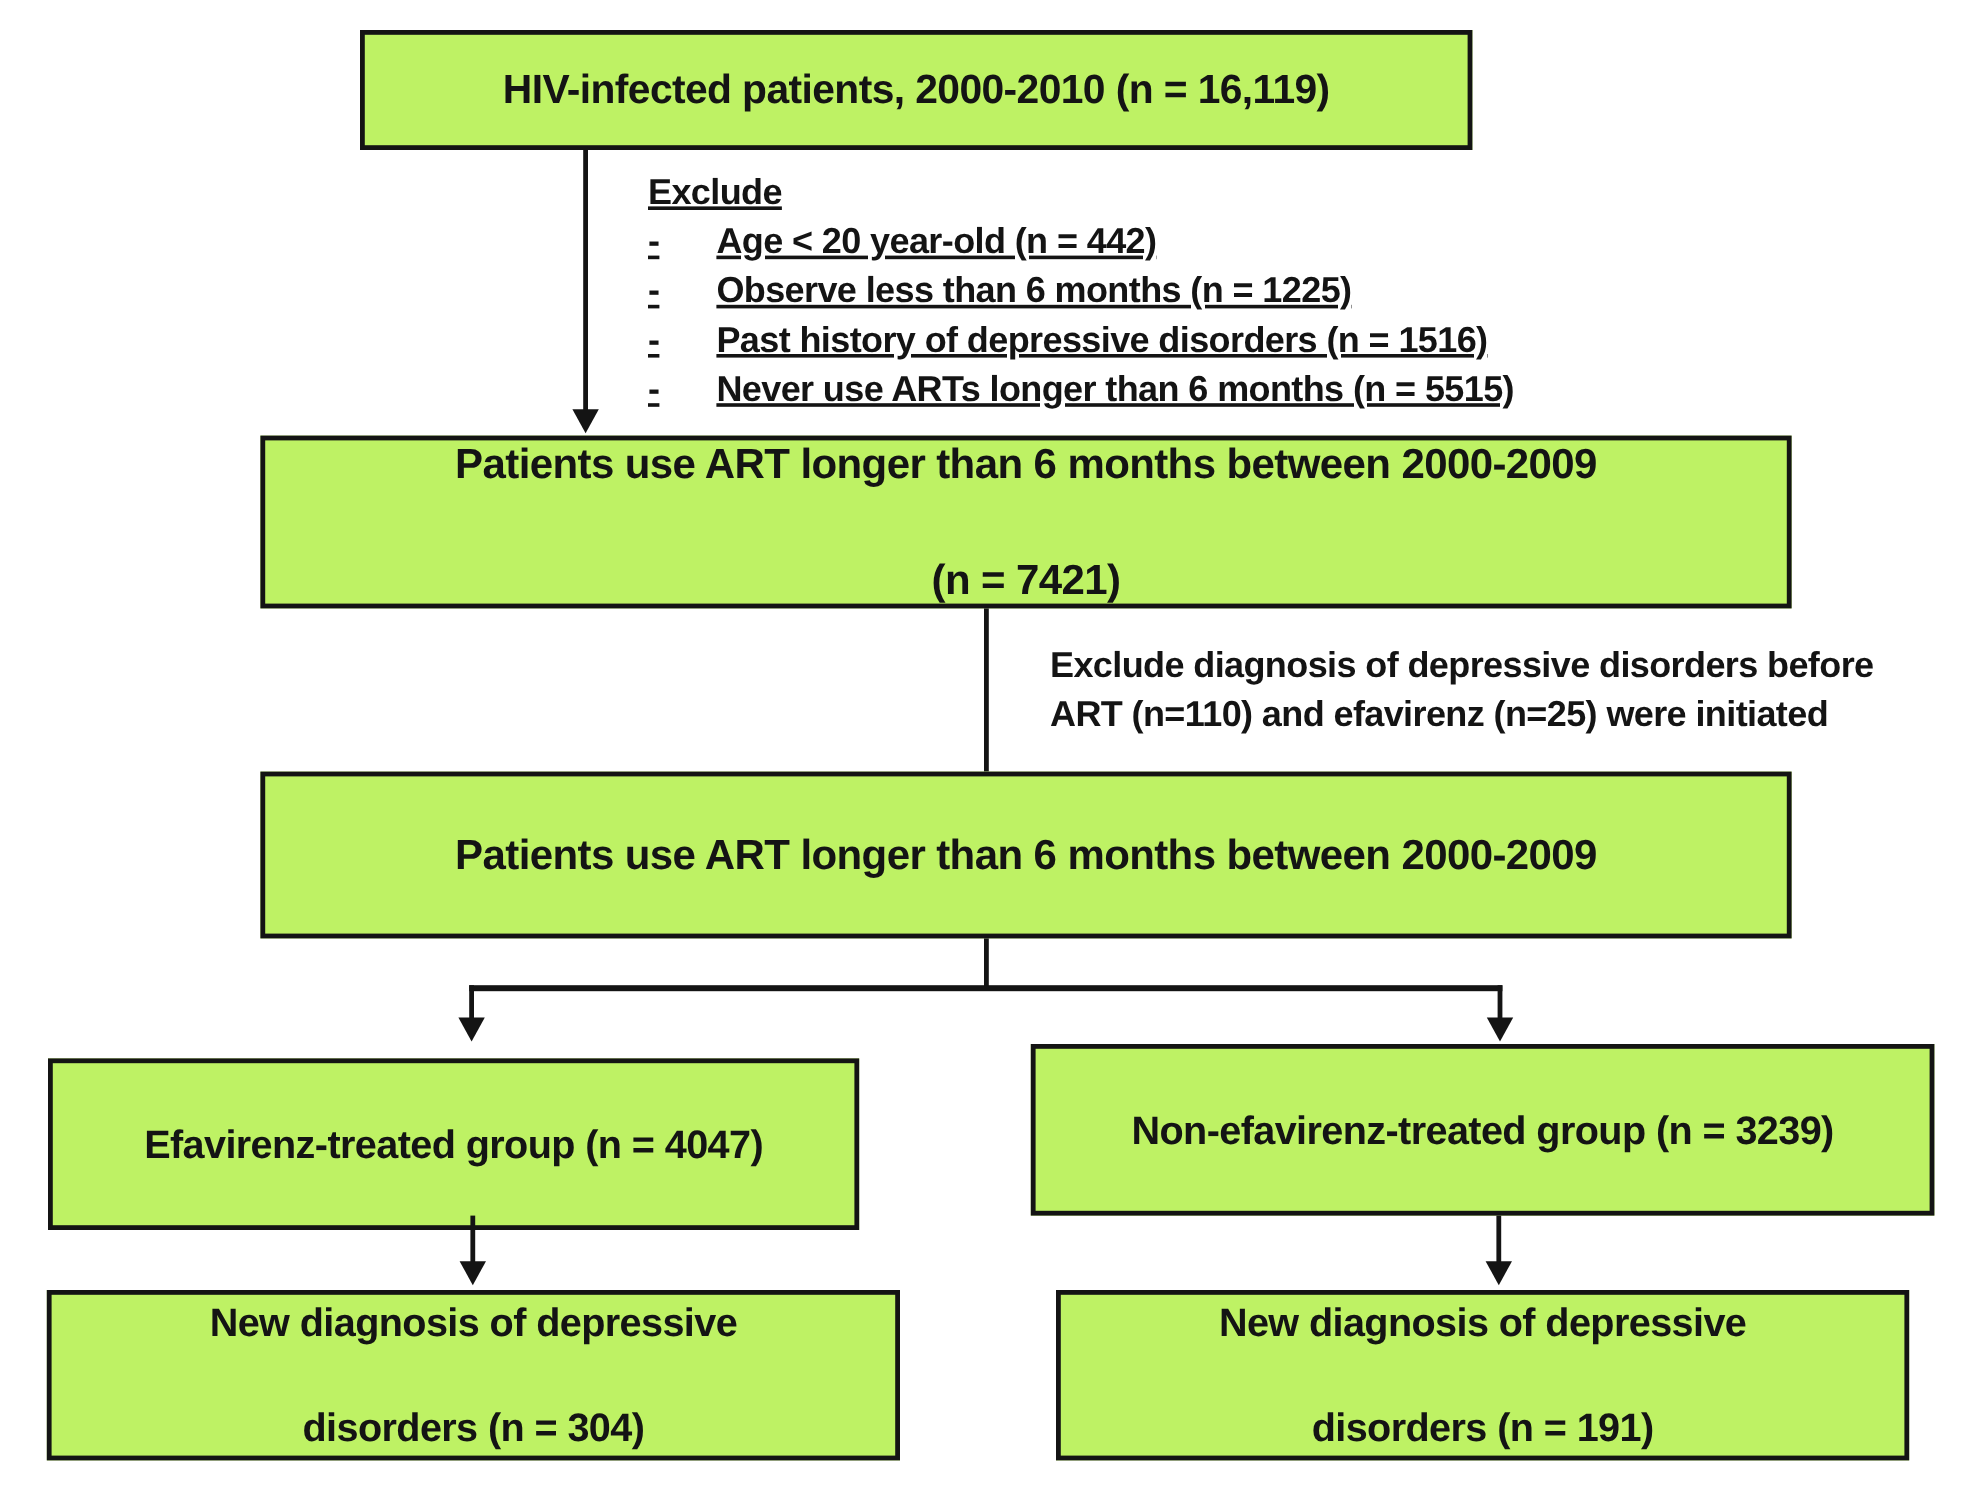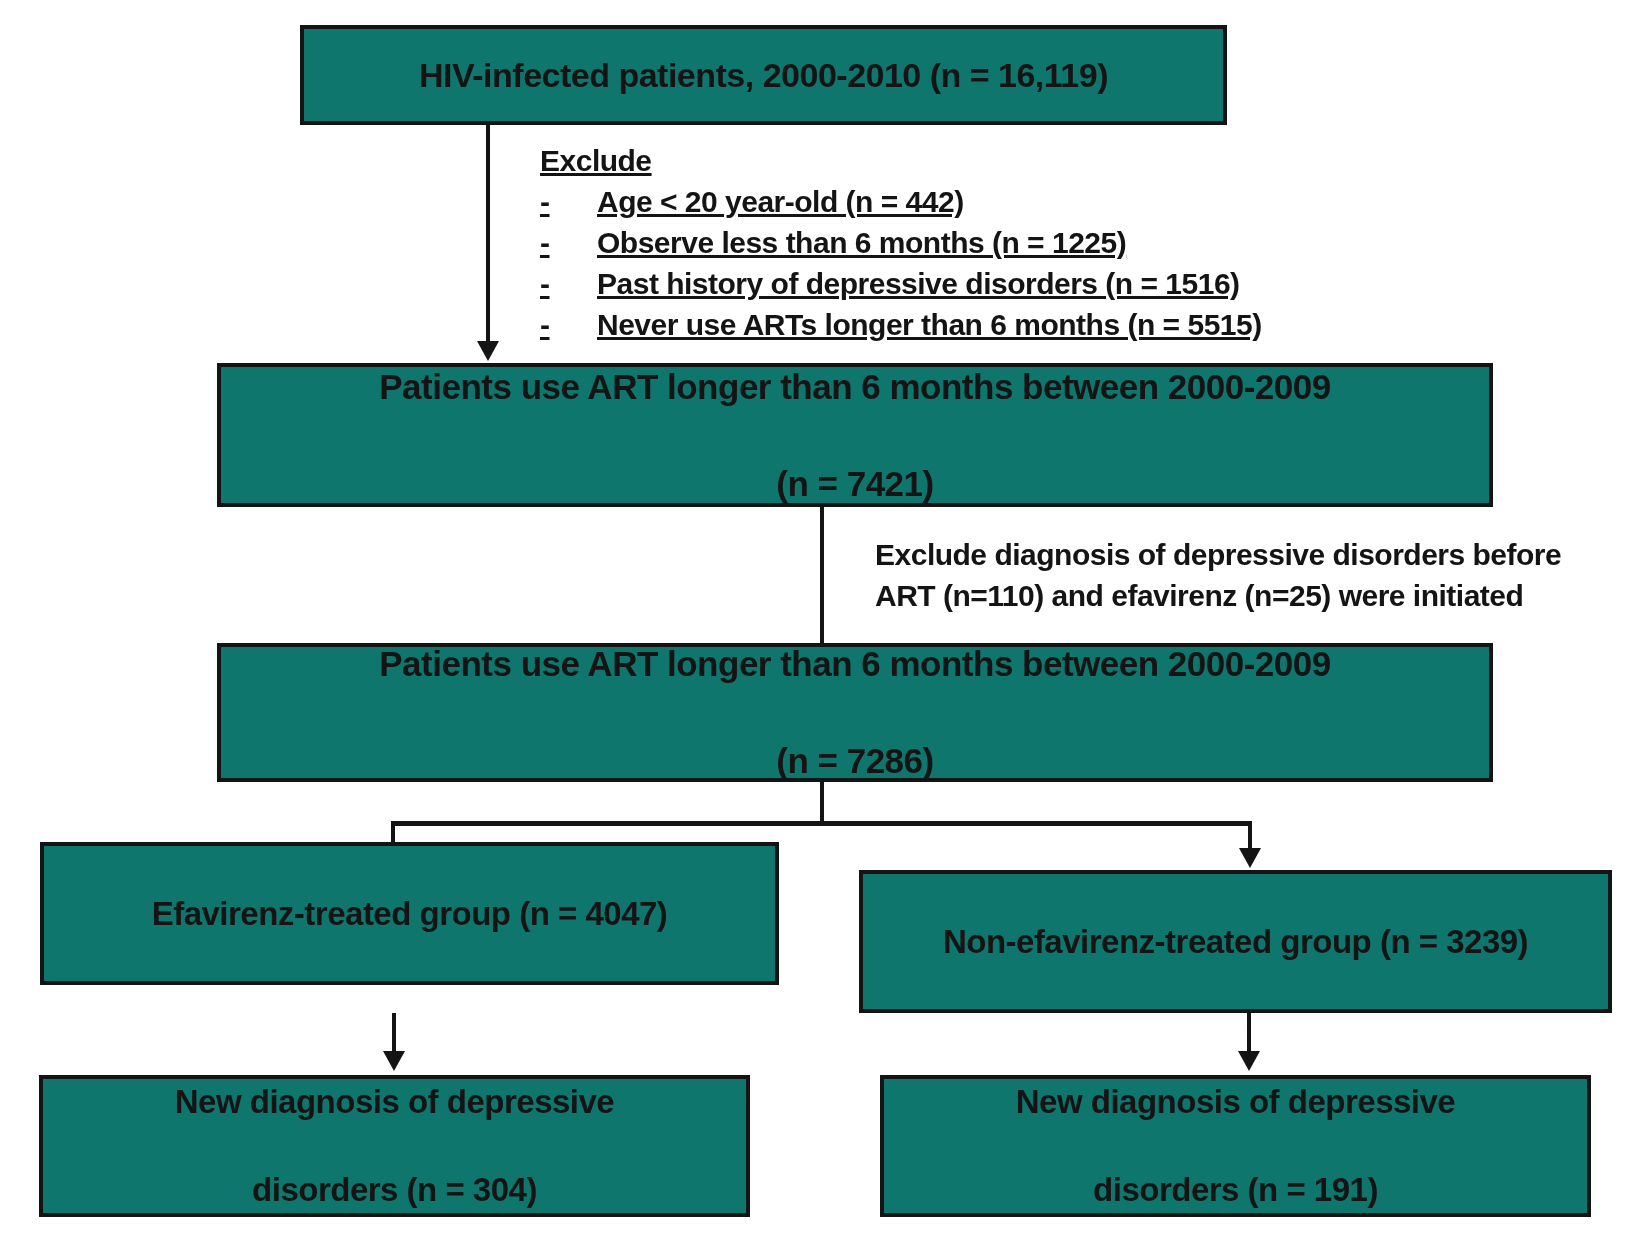--- a/index.html
+++ b/index.html
@@ -11,21 +11,21 @@
     font-family: "Liberation Sans", sans-serif;
     font-weight: bold;
     color: #141414;
     letter-spacing: -0.5px;
     overflow: hidden;
   }
   .box {
     position: absolute;
     box-sizing: border-box;
     border: 4px solid #141414;
-    background: #0f766e;
+    background: #bef264;
     display: flex;
     flex-direction: column;
     align-items: center;
     justify-content: center;
     text-align: center;
   }
   .box .line { display: block; }
   .f-large  { font-size: 34px; }
   .f-box2   { font-size: 35px; line-height: 56px; gap: 41px; }
   .f-branch { font-size: 33px; }
@@ -103,31 +103,30 @@
 
   <div class="vline" style="left:820px; top:507px; height:136px;"></div>
 
   <div class="note-block" style="left:875px; top:534px;">
     <div>Exclude diagnosis of depressive disorders before</div>
     <div>ART (n=110) and efavirenz (n=25) were initiated</div>
   </div>
 
   <div class="box f-box2" style="left:217px; top:643px; width:1276px; height:139px;">
     <span class="line">Patients use ART longer than 6 months between 2000-2009</span>
-    <span class="line">(n = 7286)</span>
   </div>
 
   <div class="vline" style="left:820px; top:782px; height:43px;"></div>
   <div class="hline" style="left:391px; top:821px; width:861px;"></div>
   <div class="vline" style="left:391px; top:821px; height:29px;"></div>
   <div class="arrowhead" style="left:382px; top:848px;"></div>
   <div class="vline" style="left:1248px; top:821px; height:29px;"></div>
   <div class="arrowhead" style="left:1239px; top:848px;"></div>
 
-  <div class="box f-branch" style="left:40px; top:842px; width:739px; height:143px;">
+  <div class="box f-branch" style="left:40px; top:882px; width:676px; height:143px;">
     <span class="line">Efavirenz-treated group (n = 4047)</span>
   </div>
   <div class="box f-branch" style="left:859px; top:870px; width:753px; height:143px;">
     <span class="line">Non-efavirenz-treated group (n = 3239)</span>
   </div>
 
   <div class="vline" style="left:392px; top:1013px; height:40px;"></div>
   <div class="arrowhead" style="left:383px; top:1051px;"></div>
   <div class="vline" style="left:1247px; top:1013px; height:40px;"></div>
   <div class="arrowhead" style="left:1238px; top:1051px;"></div>

